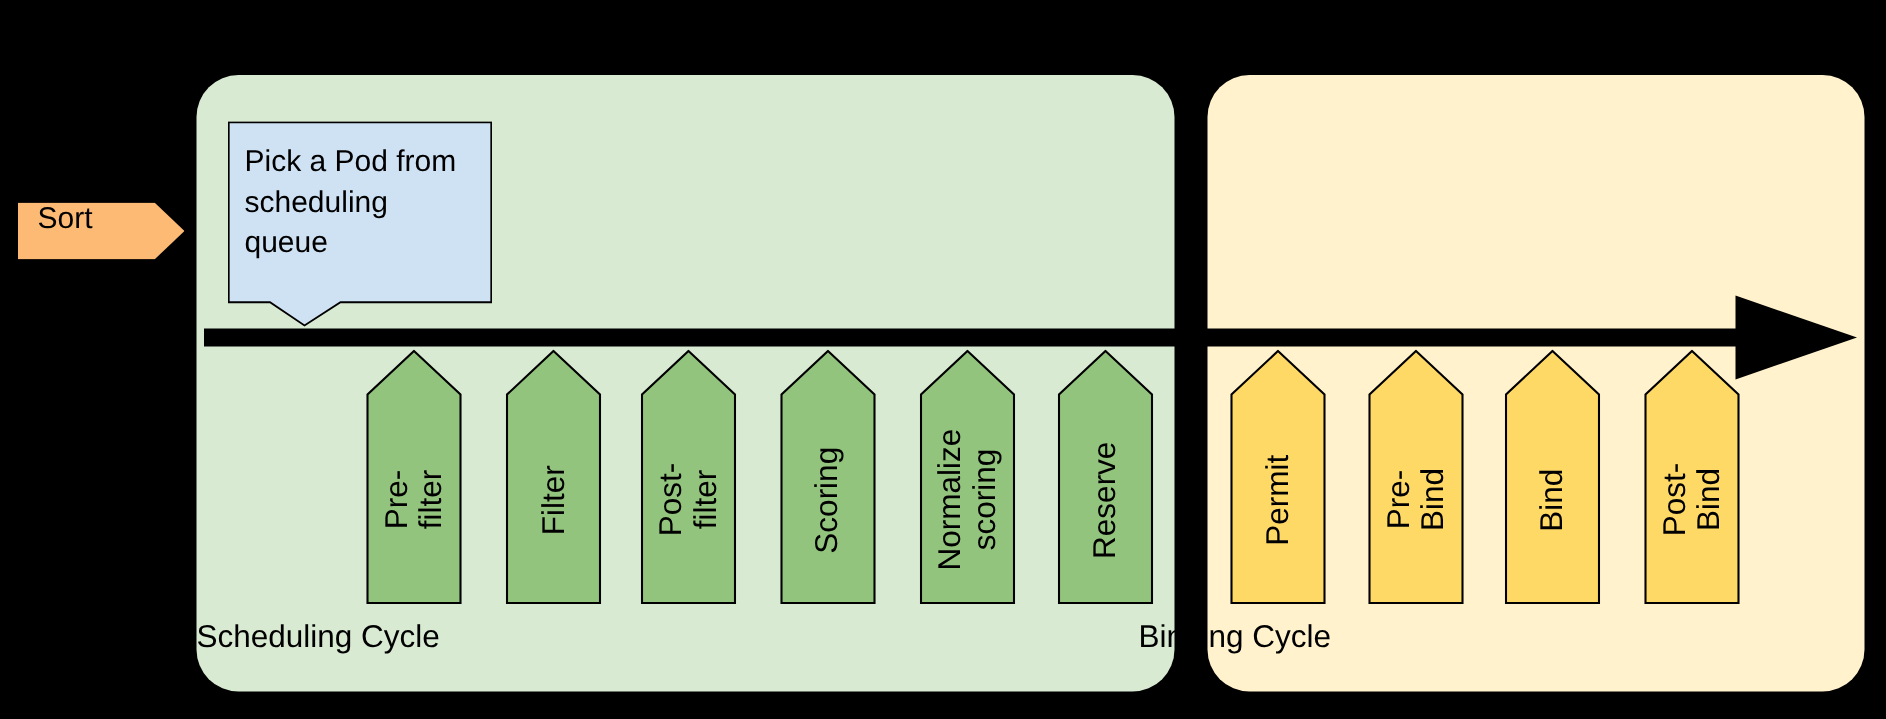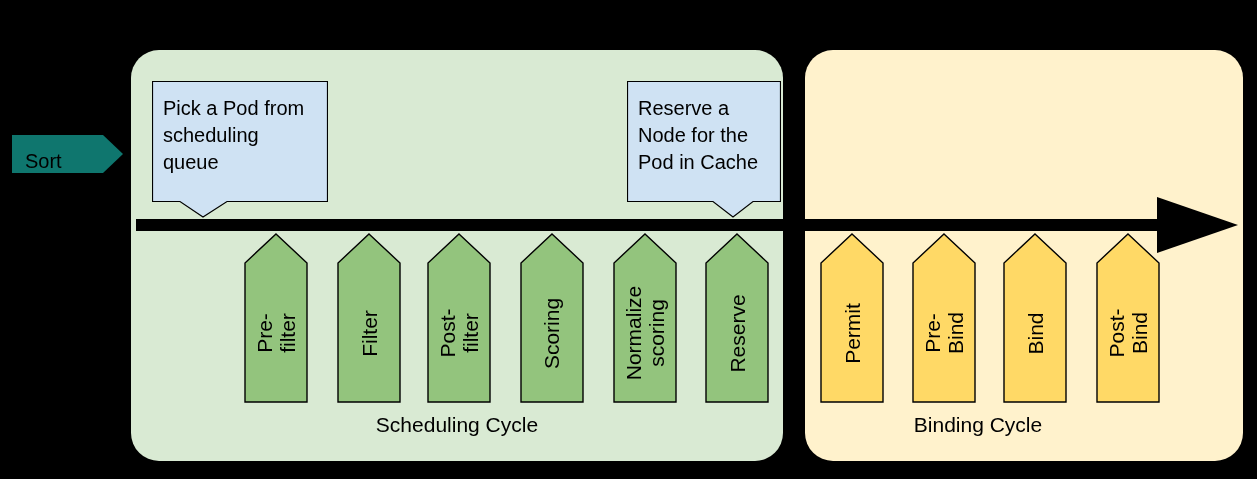--- a/index.html
+++ b/index.html
@@ -7,29 +7,29 @@
     position:relative;width:1257px;height:479px;background:#000000;
     font-family:"Liberation Sans", sans-serif;color:#000000;overflow:hidden;
   }
   .abs{position:absolute;}
   
   .panel{position:absolute;top:50px;height:411px;border-radius:28px;}
   #sched-panel{left:131px;width:652px;background:#d9ead3;}
   #bind-panel{left:805px;width:438px;background:#fff2cc;}
   .cycle-title{
     position:absolute;top:412px;font-size:21px;line-height:26px;
-    text-align:center;color:#000;
+    color:#000;
   }
   #sched-title{left:131px;width:652px;}
   #bind-title{left:759px;width:438px;}
   
   #sort{
-    left:12px;top:135px;width:111px;height:38px;background:#0f766e;
+    left:12px;top:135px;width:111px;height:38px;background:#fdba74;
     clip-path:polygon(0 0,91px 0,111px 19px,91px 38px,0 38px);
-    display:flex;align-items:flex-end;font-size:20px;padding-left:13px;
+    display:flex;align-items:flex-start;font-size:20px;padding-left:13px;
     box-sizing:border-box;
   }
   
   #timeline-bar{left:136px;top:219px;width:1030px;height:12px;background:#000000;}
   #timeline-head{
     left:1157px;top:197px;width:0;height:0;
     border-top:28px solid transparent;border-bottom:28px solid transparent;
     border-left:81px solid #000000;
   }
   
@@ -68,28 +68,20 @@
 
   <div class="callout" style="left:152px;top:81px;">
     <svg width="176" height="139" viewBox="0 0 176 139">
       <path d="M0.5,0.5 H175.5 V120.5 H75 L51,136 L28,120.5 H0.5 Z" stroke="#000000" stroke-width="1.2" fill="#cfe2f3"></path>
     </svg>
     <div class="callout-text">Pick a Pod from
 scheduling
 queue</div>
   </div>
 
-  <div class="callout" style="left:627px;top:81px;width:154px;">
-    <svg width="154" height="139" viewBox="0 0 154 139">
-      <path d="M0.5,0.5 H153.5 V120.5 H126 L106,136 L86,120.5 H0.5 Z" stroke="#000000" stroke-width="1.2" fill="#cfe2f3"></path>
-    </svg>
-    <div class="callout-text">Reserve a
-Node for the
-Pod in Cache</div>
-  </div>
 
 
   <div class="stage" style="left:244px;">
     <svg width="64" height="170">
         <polygon points="32,1 63,30 63,169 1,169 1,30" stroke="#000000" stroke-width="1.4" fill="#93c47d"></polygon>
       </svg>
     <div class="stage-labelbox">
         <span class="stage-label">Pre-filter</span>
       </div>
   </div>

